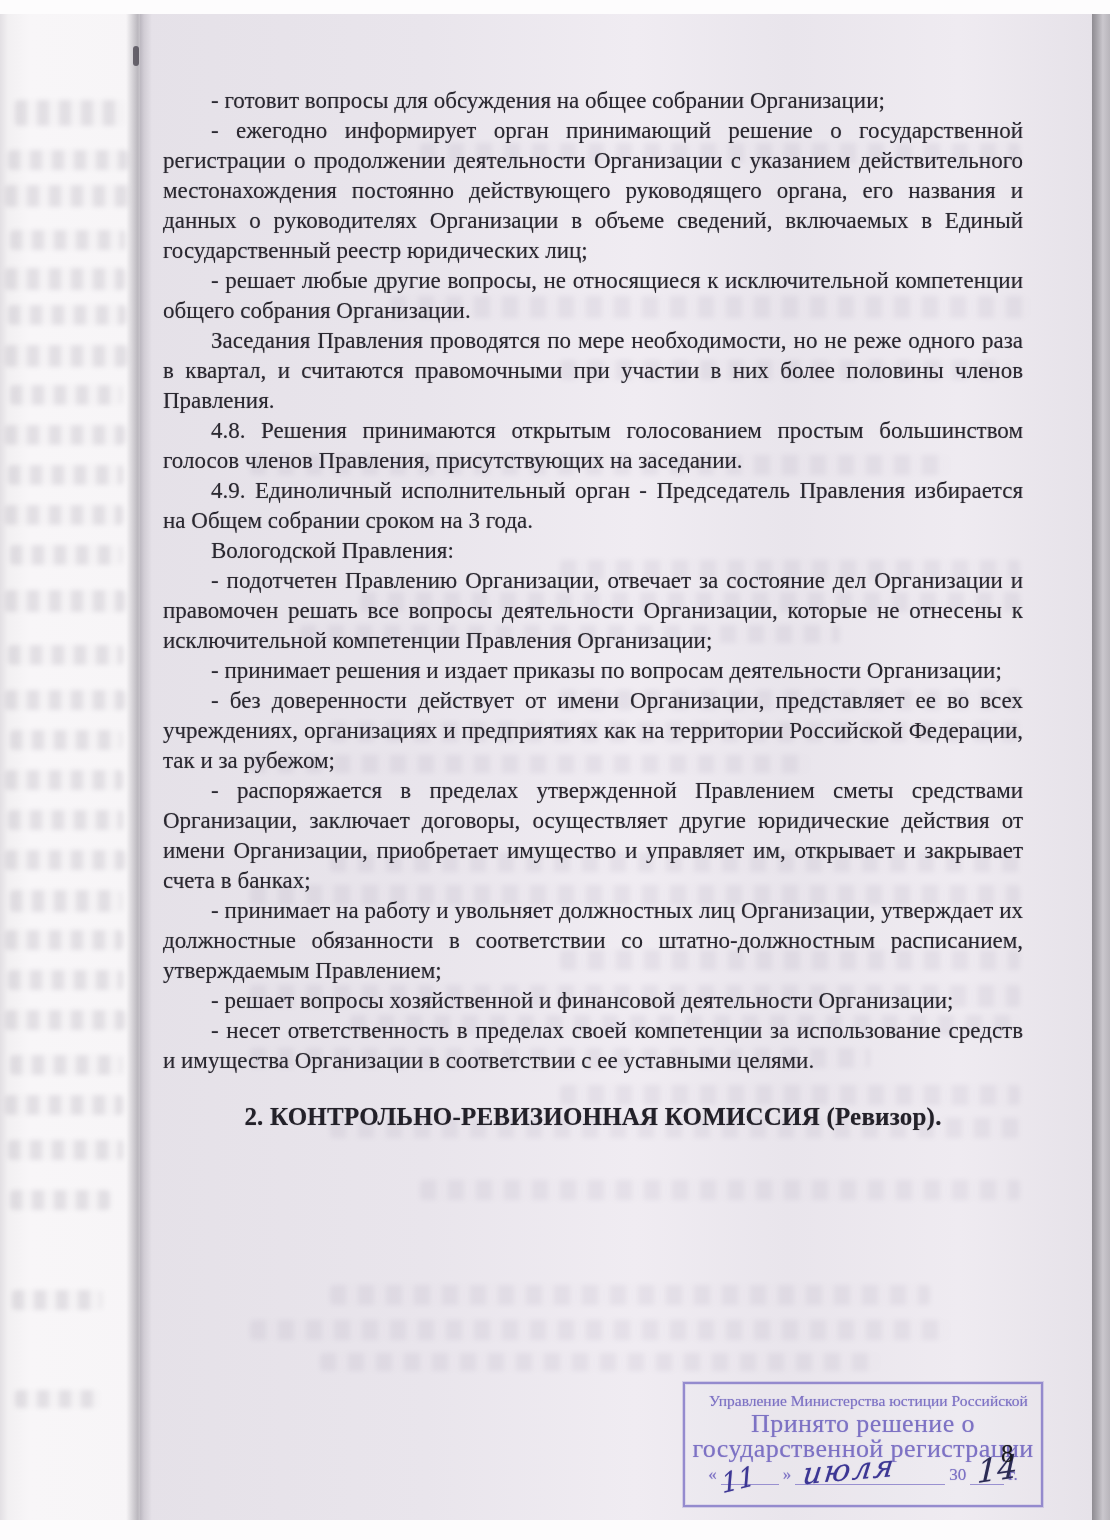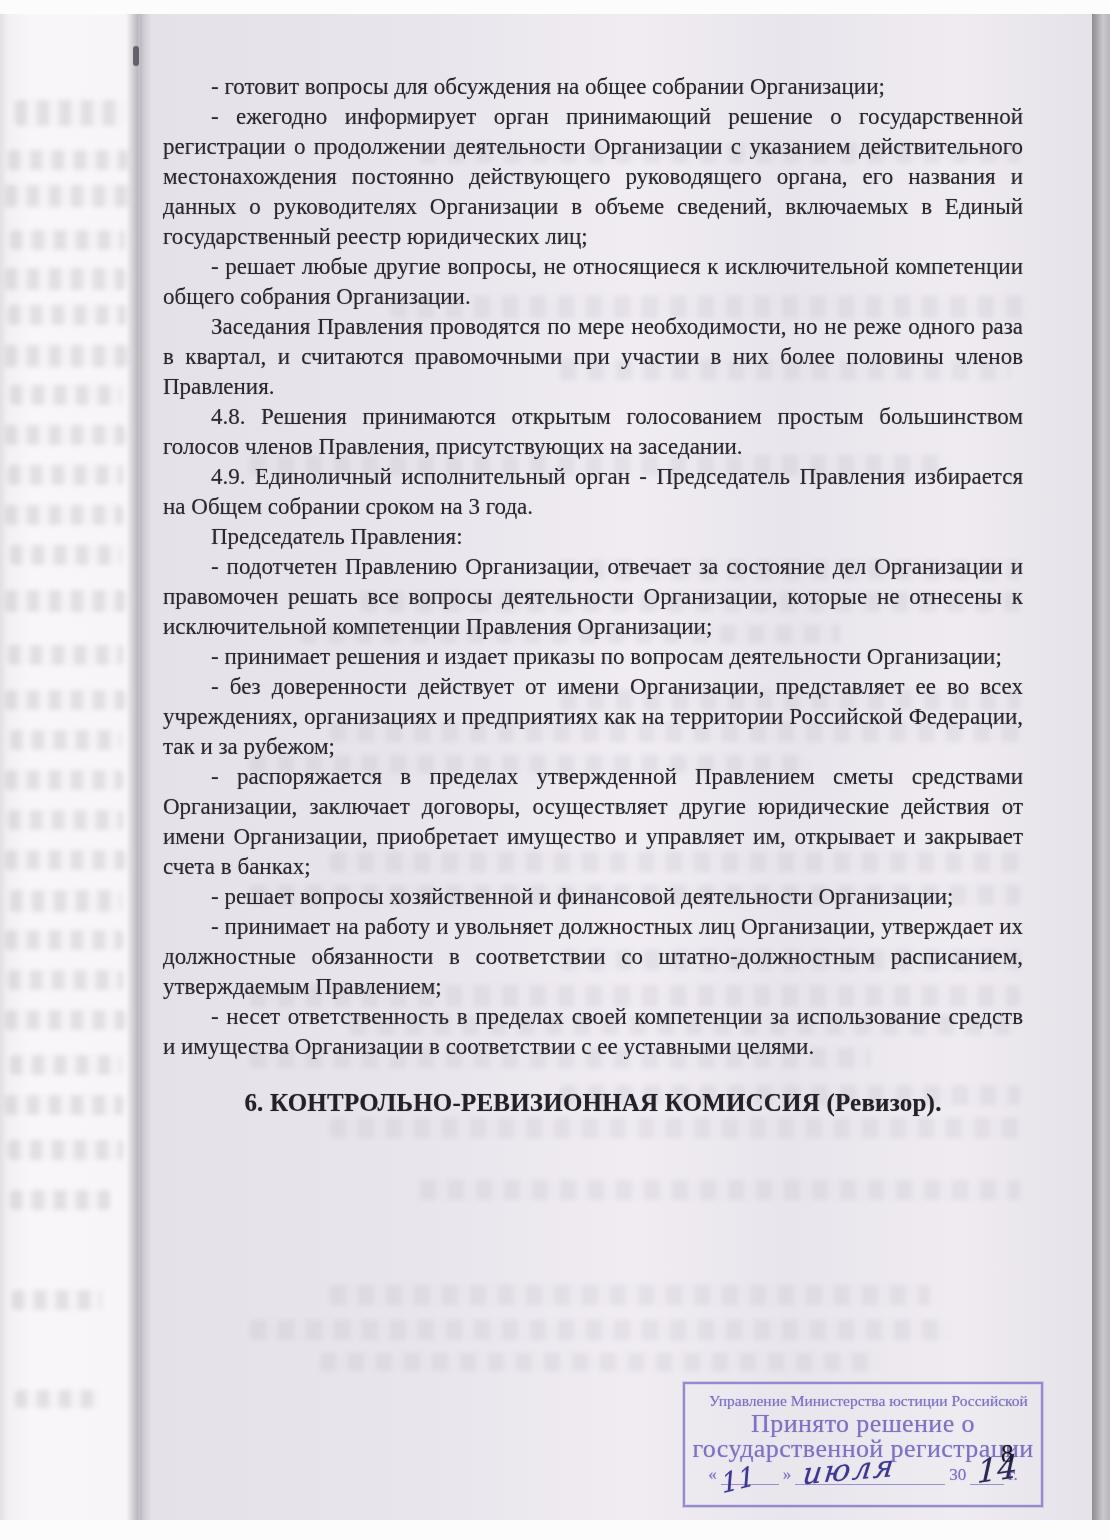--- a/index.html
+++ b/index.html
@@ -27,21 +27,21 @@
     background:linear-gradient(90deg,#e5e1e8 0%,#e9e5ec 30%,#f0ecf2 52%,#e9e5ec 68%,#efebf1 86%,#e6e2e9 100%);
   }
   .right-edge{
     position:absolute;right:0;top:14px;width:18px;height:1506px;
     background:linear-gradient(90deg,#8f8c92 0,#a5a2a8 25%,#cac7cd 60%,#b8b5bb 100%);
   }
   .top-strip{position:absolute;left:0;top:0;width:1110px;height:14px;background:#fdfcfd;}
 
   
   .doc{
-    position:absolute;left:140px;top:16px;width:952px;
+    position:absolute;left:140px;top:30px;width:952px;
     padding:56px 69px 0 23px;box-sizing:border-box;
     color:#2a2830;font-size:23px;line-height:30px;
     text-align:justify;z-index:6;
     text-shadow:0 0 1px rgba(42,40,48,.45);
   }
   .doc p{margin:0;text-indent:48px;}
   .doc h2{
     margin:26px 0 30px 0;text-align:center;text-indent:0;
     font-size:25px;font-weight:bold;color:#232129;
     letter-spacing:.2px;
@@ -151,29 +151,29 @@
     <div class="bleed" style="left: 15px; top: 1390px; width: 85px; height: 18px;"></div>
   </div>
 
 <div class="doc">
   <p>- готовит вопросы для обсуждения на общее собрании Организации;</p>
   <p>- ежегодно информирует орган принимающий решение о государственной регистрации о продолжении деятельности Организации с указанием действительного местонахождения постоянно действующего руководящего органа, его названия и данных о руководителях Организации в объеме сведений, включаемых в Единый государственный реестр юридических лиц;</p>
   <p>- решает любые другие вопросы, не относящиеся к исключительной компетенции общего собрания Организации.</p>
   <p>Заседания Правления проводятся по мере необходимости, но не реже одного раза в квартал, и считаются правомочными при участии в них более половины членов Правления.</p>
   <p>4.8. Решения принимаются открытым голосованием простым большинством голосов членов Правления, присутствующих на заседании.</p>
   <p>4.9. Единоличный исполнительный орган - Председатель Правления избирается на Общем собрании сроком на 3 года.</p>
-  <p>Председатель Правления:</p>
+  <p>Вологодской Правления:</p>
   <p>- подотчетен Правлению Организации, отвечает за состояние дел Организации и правомочен решать все вопросы деятельности Организации, которые не отнесены к исключительной компетенции Правления Организации;</p>
   <p>- принимает решения и издает приказы по вопросам деятельности Организации;</p>
   <p>- без доверенности действует от имени Организации, представляет ее во всех учреждениях, организациях и предприятиях как на территории Российской Федерации, так и за рубежом;</p>
   <p>- распоряжается в пределах утвержденной Правлением сметы средствами Организации, заключает договоры, осуществляет другие юридические действия от имени Организации, приобретает имущество и управляет им, открывает и закрывает счета в банках;</p>
+  <p>- принимает на работу и увольняет должностных лиц Организации, утверждает их должностные обязанности в соответствии со штатно-должностным расписанием, утверждаемым Правлением;</p>
   <p>- решает вопросы хозяйственной и финансовой деятельности Организации;</p>
-  <p>- принимает на работу и увольняет должностных лиц Организации, утверждает их должностные обязанности в соответствии со штатно-должностным расписанием, утверждаемым Правлением;</p>
   <p>- несет ответственность в пределах своей компетенции за использование средств и имущества Организации в соответствии с ее уставными целями.</p>
-  <h2>6. КОНТРОЛЬНО-РЕВИЗИОННАЯ КОМИССИЯ (Ревизор).</h2>
+  <h2>2. КОНТРОЛЬНО-РЕВИЗИОННАЯ КОМИССИЯ (Ревизор).</h2>
 </div>
 
 <div class="stamp">
   <div class="s-small">Управление Министерства юстиции Российской</div>
   <div class="s-big">Принято решение о</div>
   <div class="s-big">государственной регистрации</div>
   <div class="date-row">
     <span>«</span>
       <span class="blank b1"></span>
       <span>»</span>

